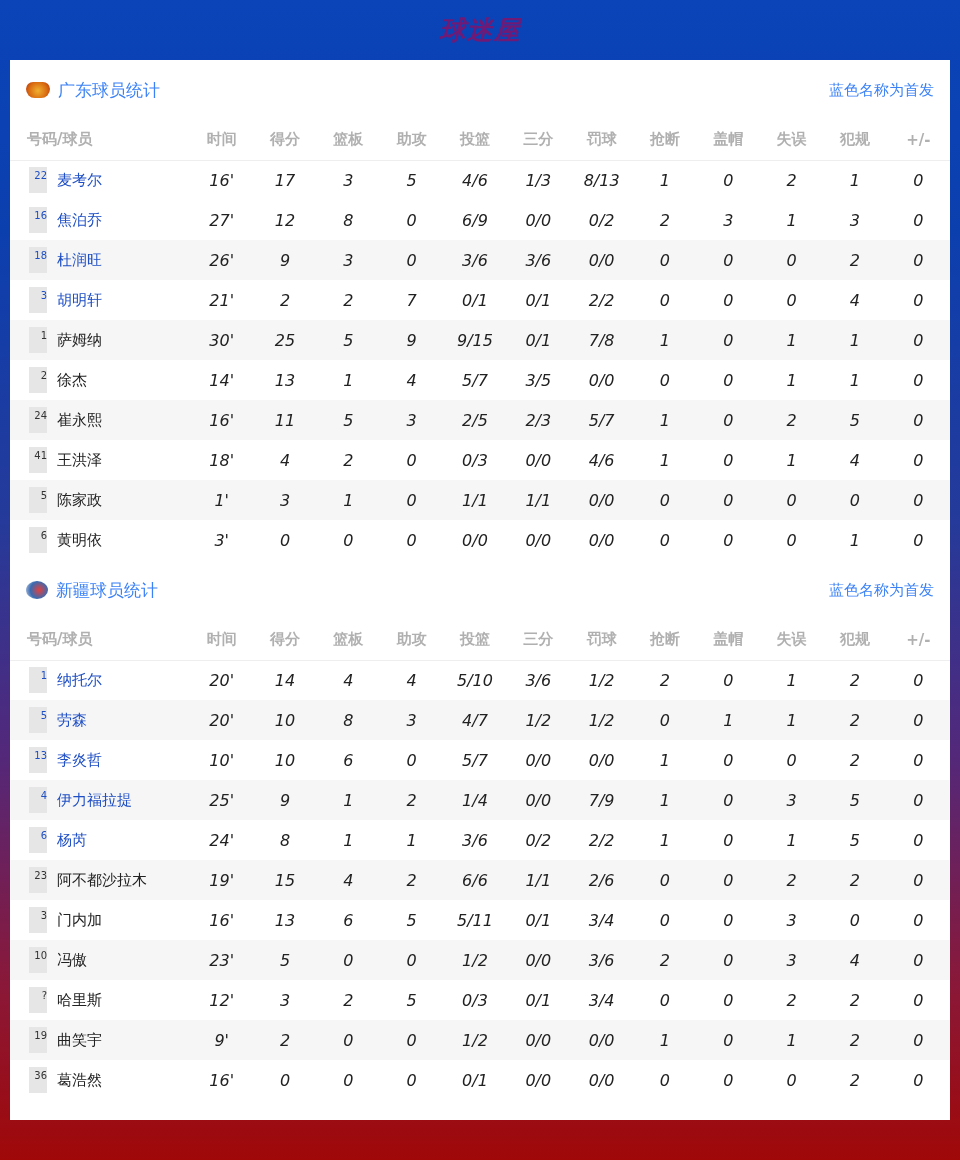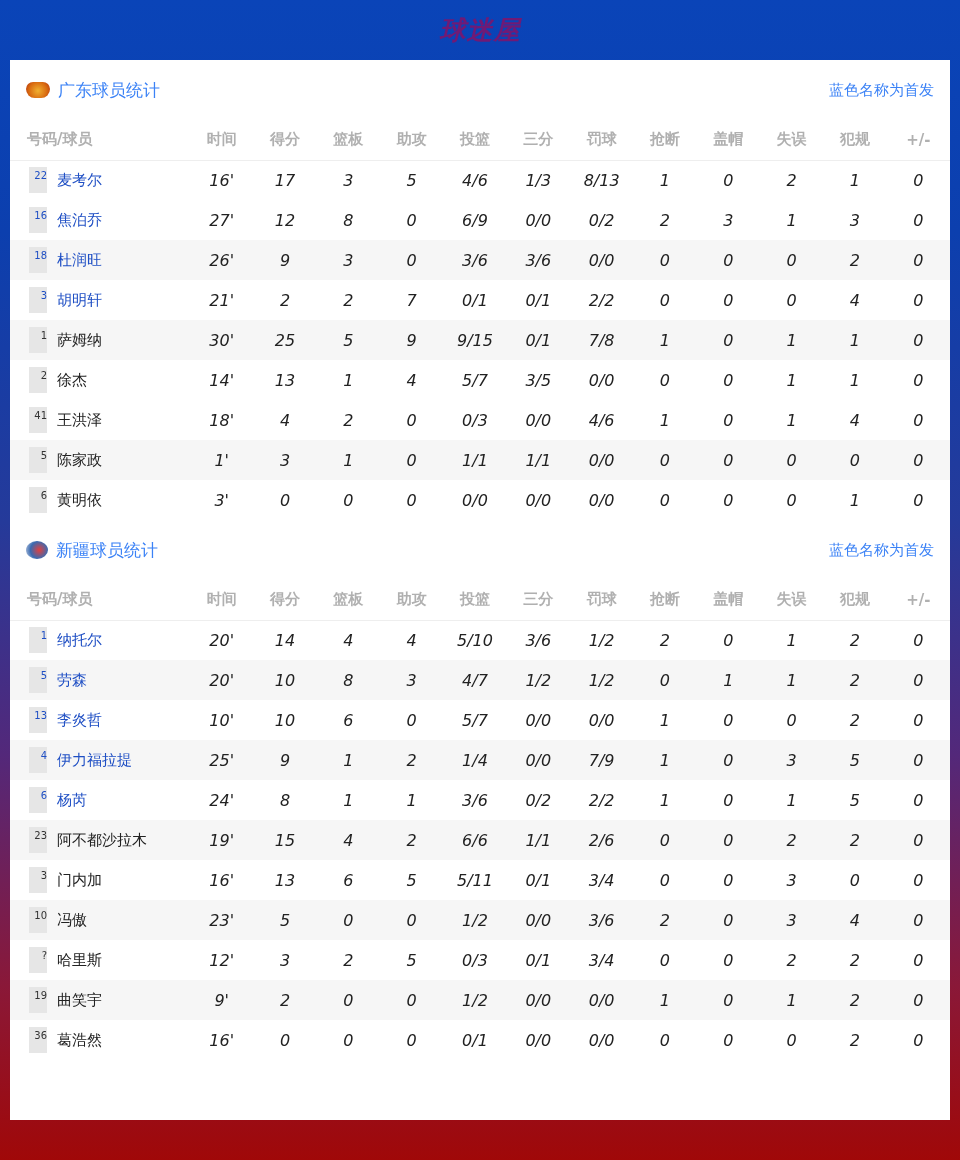--- a/index.html
+++ b/index.html
@@ -166,20 +166,35 @@
               <td>4</td>
               <td>5/7</td>
               <td>3/5</td>
               <td>0/0</td>
               <td>0</td>
               <td>0</td>
               <td>1</td>
               <td>1</td>
               <td>0</td>
             </tr>
+            <tr class="alt">
+              <td class="player"><span class="num">24</span><span class="pname">崔永熙</span></td>
+              <td>16'</td>
+              <td>11</td>
+              <td>5</td>
+              <td>3</td>
+              <td>2/5</td>
+              <td>2/3</td>
+              <td>5/7</td>
+              <td>1</td>
+              <td>0</td>
+              <td>2</td>
+              <td>5</td>
+              <td>0</td>
+            </tr>
             <tr class="">
               <td class="player"><span class="num">41</span><span class="pname">王洪泽</span></td>
               <td>18'</td>
               <td>4</td>
               <td>2</td>
               <td>0</td>
               <td>0/3</td>
               <td>0/0</td>
               <td>4/6</td>
               <td>1</td>

